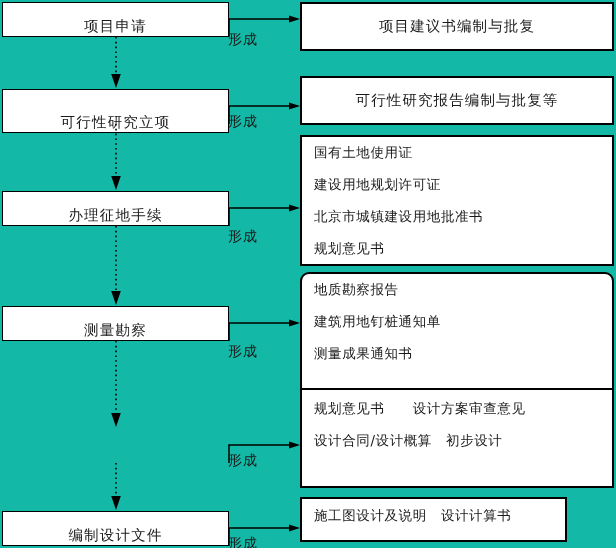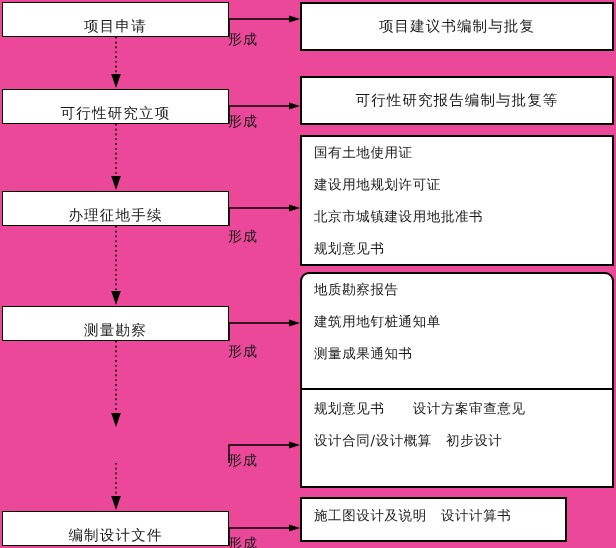--- a/index.html
+++ b/index.html
@@ -9,21 +9,21 @@
   }
   body {
     font-family: "DejaVu Sans", "Liberation Sans", sans-serif;
     color: #000000;
   }
   #canvas {
     position: relative;
     width: 616px;
     height: 548px;
     overflow: hidden;
-    background: #ec4899;
+    background: #14b8a6;
   }
 
   
   .stage-box {
     position: absolute;
     box-sizing: border-box;
     border: 1.6px solid #000000;
     background: #ffffff;
     display: flex;
     align-items: flex-end;
@@ -90,21 +90,21 @@
 </style>
 </head>
 <body>
 
 <div id="canvas">
 
   <div class="stage-box" style="left:2px; top:2px; width:227px; height:35px;">
     <span class="stage-label">项目申请</span>
   </div>
 
-  <div class="stage-box" style="left:2px; top:89px; width:227px; height:35px;">
+  <div class="stage-box" style="left:2px; top:89px; width:227px; height:44px;">
     <span class="stage-label">可行性研究立项</span>
   </div>
 
   <div class="stage-box" style="left:2px; top:191px; width:227px; height:35px;">
     <span class="stage-label">办理征地手续</span>
   </div>
 
   <div class="stage-box" style="left:2px; top:306px; width:227px; height:35px;">
     <span class="stage-label">测量勘察</span>
   </div>

